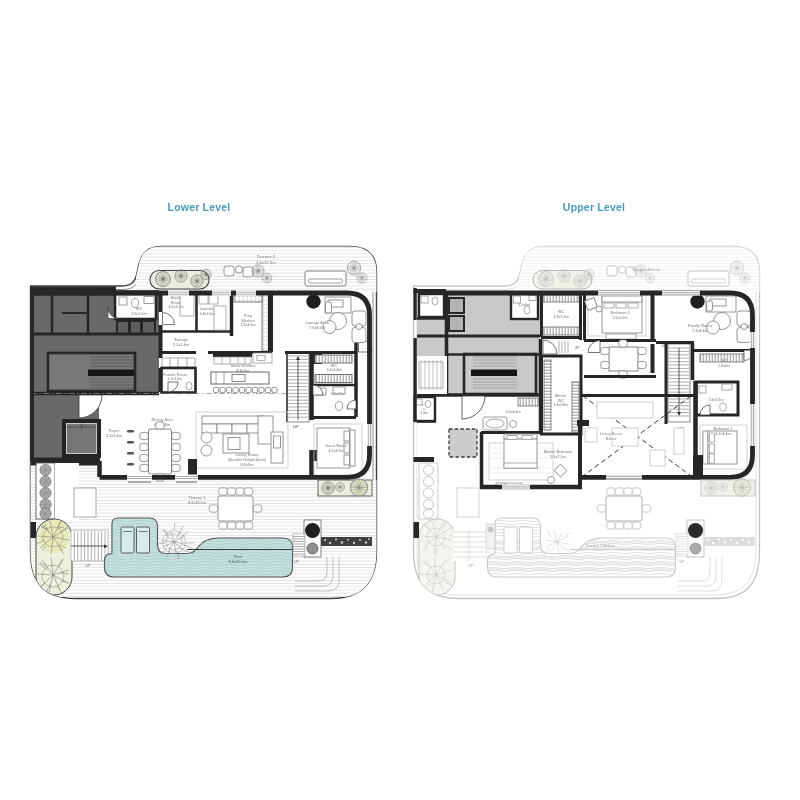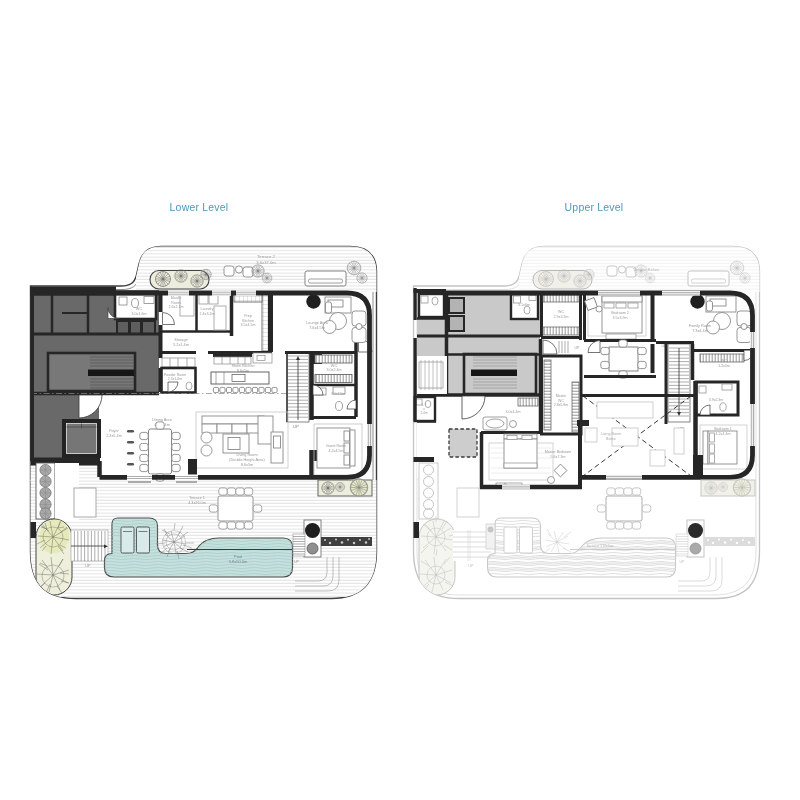--- a/index.html
+++ b/index.html
@@ -1,16 +1,16 @@
 <!DOCTYPE html>
 <html><head>
 <meta charset="utf-8">
 <style>
 html,body{margin:0;padding:0;background:#ffffff;}
-.wrap{width:800px;height:800px;position:relative;font-family:"Liberation Sans", sans-serif;}
+.wrap{width:800px;height:800px;position:relative;font-family:"Liberation Sans", sans-serif;font-weight:bold;}
 text{font-family:"Liberation Sans", sans-serif;}
 </style>
 </head>
 <body>
 <div class="wrap">
 <svg width="800" height="800" viewBox="0 0 800 800">
 <defs>
 
 <pattern id="deck" width="4" height="3.2" patternUnits="userSpaceOnUse">
   <rect width="4" height="3.2" fill="#ffffff"></rect>

